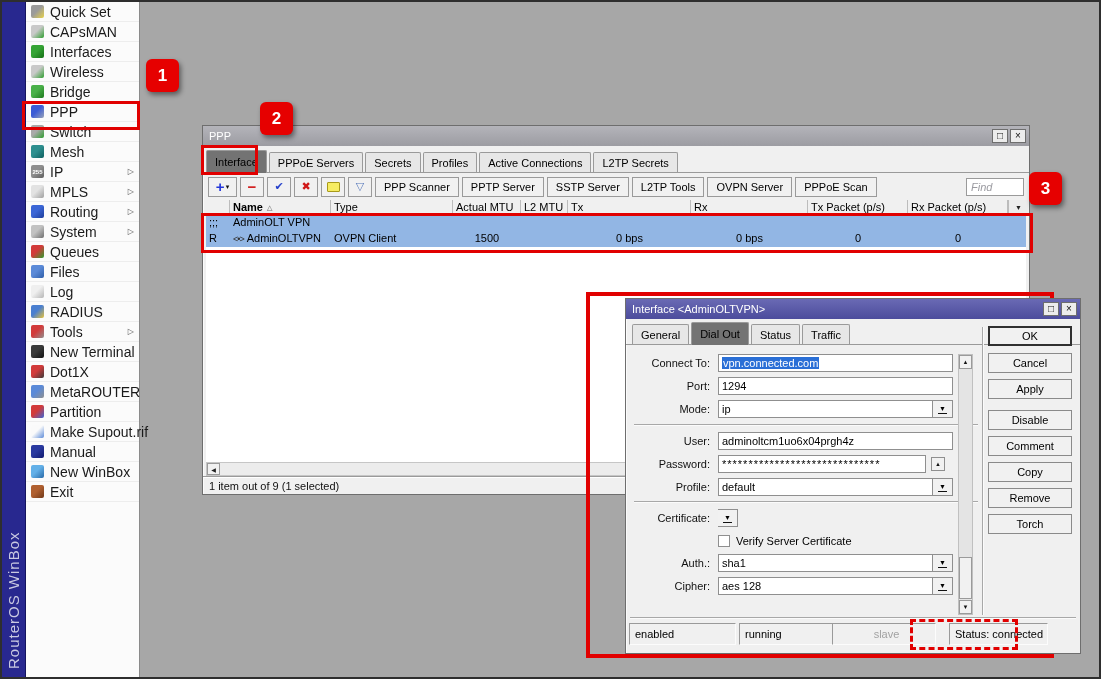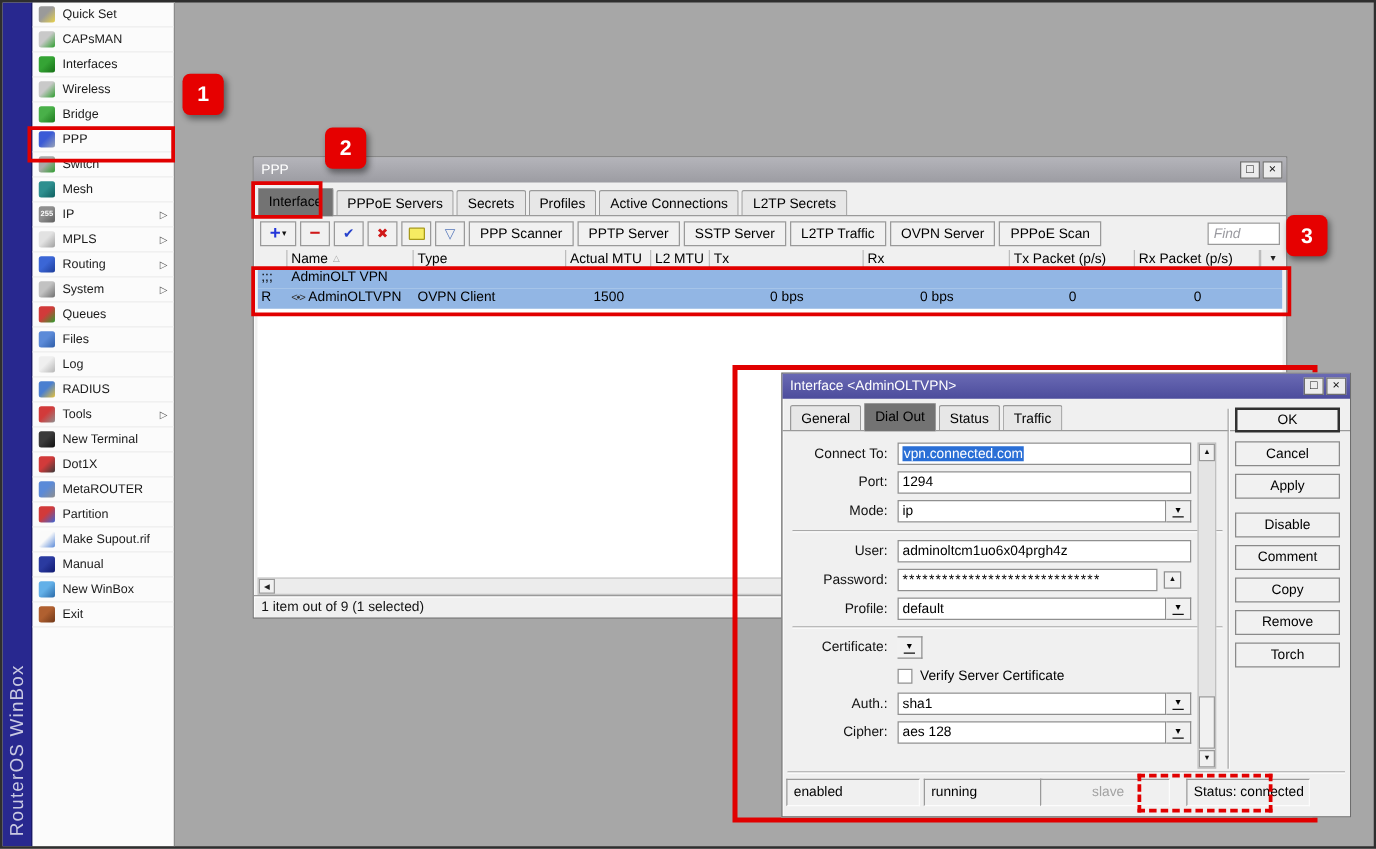--- a/index.html
+++ b/index.html
@@ -8,21 +8,21 @@
     font-family:"Liberation Sans",sans-serif;border:2px solid #2e2e2e;}
   
   .strip{position:absolute;left:0;top:0;width:24px;height:675px;background:#28288f;border-right:1px solid #14145e;}
   .strip-label{position:absolute;left:0;bottom:8px;width:24px;height:180px;writing-mode:vertical-rl;
     transform:rotate(180deg);color:#c9c9e2;font-size:15px;line-height:24px;letter-spacing:1px;}
   
   .sidebar{position:absolute;left:24px;top:0;width:114px;height:675px;background:#fbfbfb;border-right:1px solid #8a8a8a;}
   .menu-item{height:20px;display:flex;align-items:center;border-bottom:1px solid #ededed;cursor:default;}
   .micon{width:13px;height:13px;border-radius:2px;margin:0 6px 0 5px;flex:none;font-size:6px;color:#fff;
     display:flex;align-items:center;justify-content:center;font-weight:bold;}
-  .mlabel{font-size:10px;color:#1a1a1a;white-space:nowrap;}
+  .mlabel{font-size:14px;color:#1a1a1a;white-space:nowrap;}
   .subarrow{margin-left:auto;margin-right:5px;font-size:8px;color:#555;}
   
   .win{position:absolute;background:#f0f0f0;border:1px solid #6e6e6e;box-shadow:inset 1px 1px 0 rgba(255,255,255,.7);}
   #ppp-window{left:200px;top:123px;width:828px;height:370px;z-index:10;display:flex;flex-direction:column;}
   #iface-dialog{left:590px;top:296px;width:456px;height:356px;z-index:30;margin-left:33px;}
   .tbar{height:20px;flex:none;display:flex;align-items:center;padding:0 3px 0 6px;color:#fff;font-size:11px;}
   .tbar.inactive{background:linear-gradient(#b4b4ba,#9c9ca2);}
   .tbar.active{background:linear-gradient(#6a6ab4,#4c4c9c);}
   .tspacer{flex:1;}
   .tbtn{width:16px;height:14px;background:#ececec;border:1px solid #6e6e6e;color:#111;font-size:10px;
@@ -260,28 +260,28 @@
       </div>
       <div class="ibtn">
         <span class="foldr"></span>
       </div>
       <div class="ibtn">
         <span class="funnel">▽</span>
       </div>
       <div class="btn">PPP Scanner</div>
         <div class="btn">PPTP Server</div>
         <div class="btn">SSTP Server</div>
-        <div class="btn">L2TP Traffic</div>
+        <div class="btn">L2TP Tools</div>
         <div class="btn">OVPN Server</div>
         <div class="btn">PPPoE Scan</div>
         <input class="find" id="find-input" placeholder="Find" style="">
     </div>
     <div class="lheader" id="list-header">
         <div class="hcell" style="width: 24px;"></div>
-        <div class="hcell" style="width: 101px;">Name<span class="sorticon">△</span></div>
+        <div class="hcell" style="width: 101px; font-weight: bold;">Name<span class="sorticon">△</span></div>
         <div class="hcell" style="width: 122px;">Type</div>
         <div class="hcell" style="width: 68px;">Actual MTU</div>
         <div class="hcell" style="width: 47px;">L2 MTU</div>
         <div class="hcell" style="width: 123px;">Tx</div>
         <div class="hcell" style="width: 117px;">Rx</div>
         <div class="hcell" style="width: 100px;">Tx Packet (p/s)</div>
         <div class="hcell" style="width: 100px;">Rx Packet (p/s)</div>
         <div class="hdd">▼</div>
       </div>
     <div class="lbody" id="list-body">

